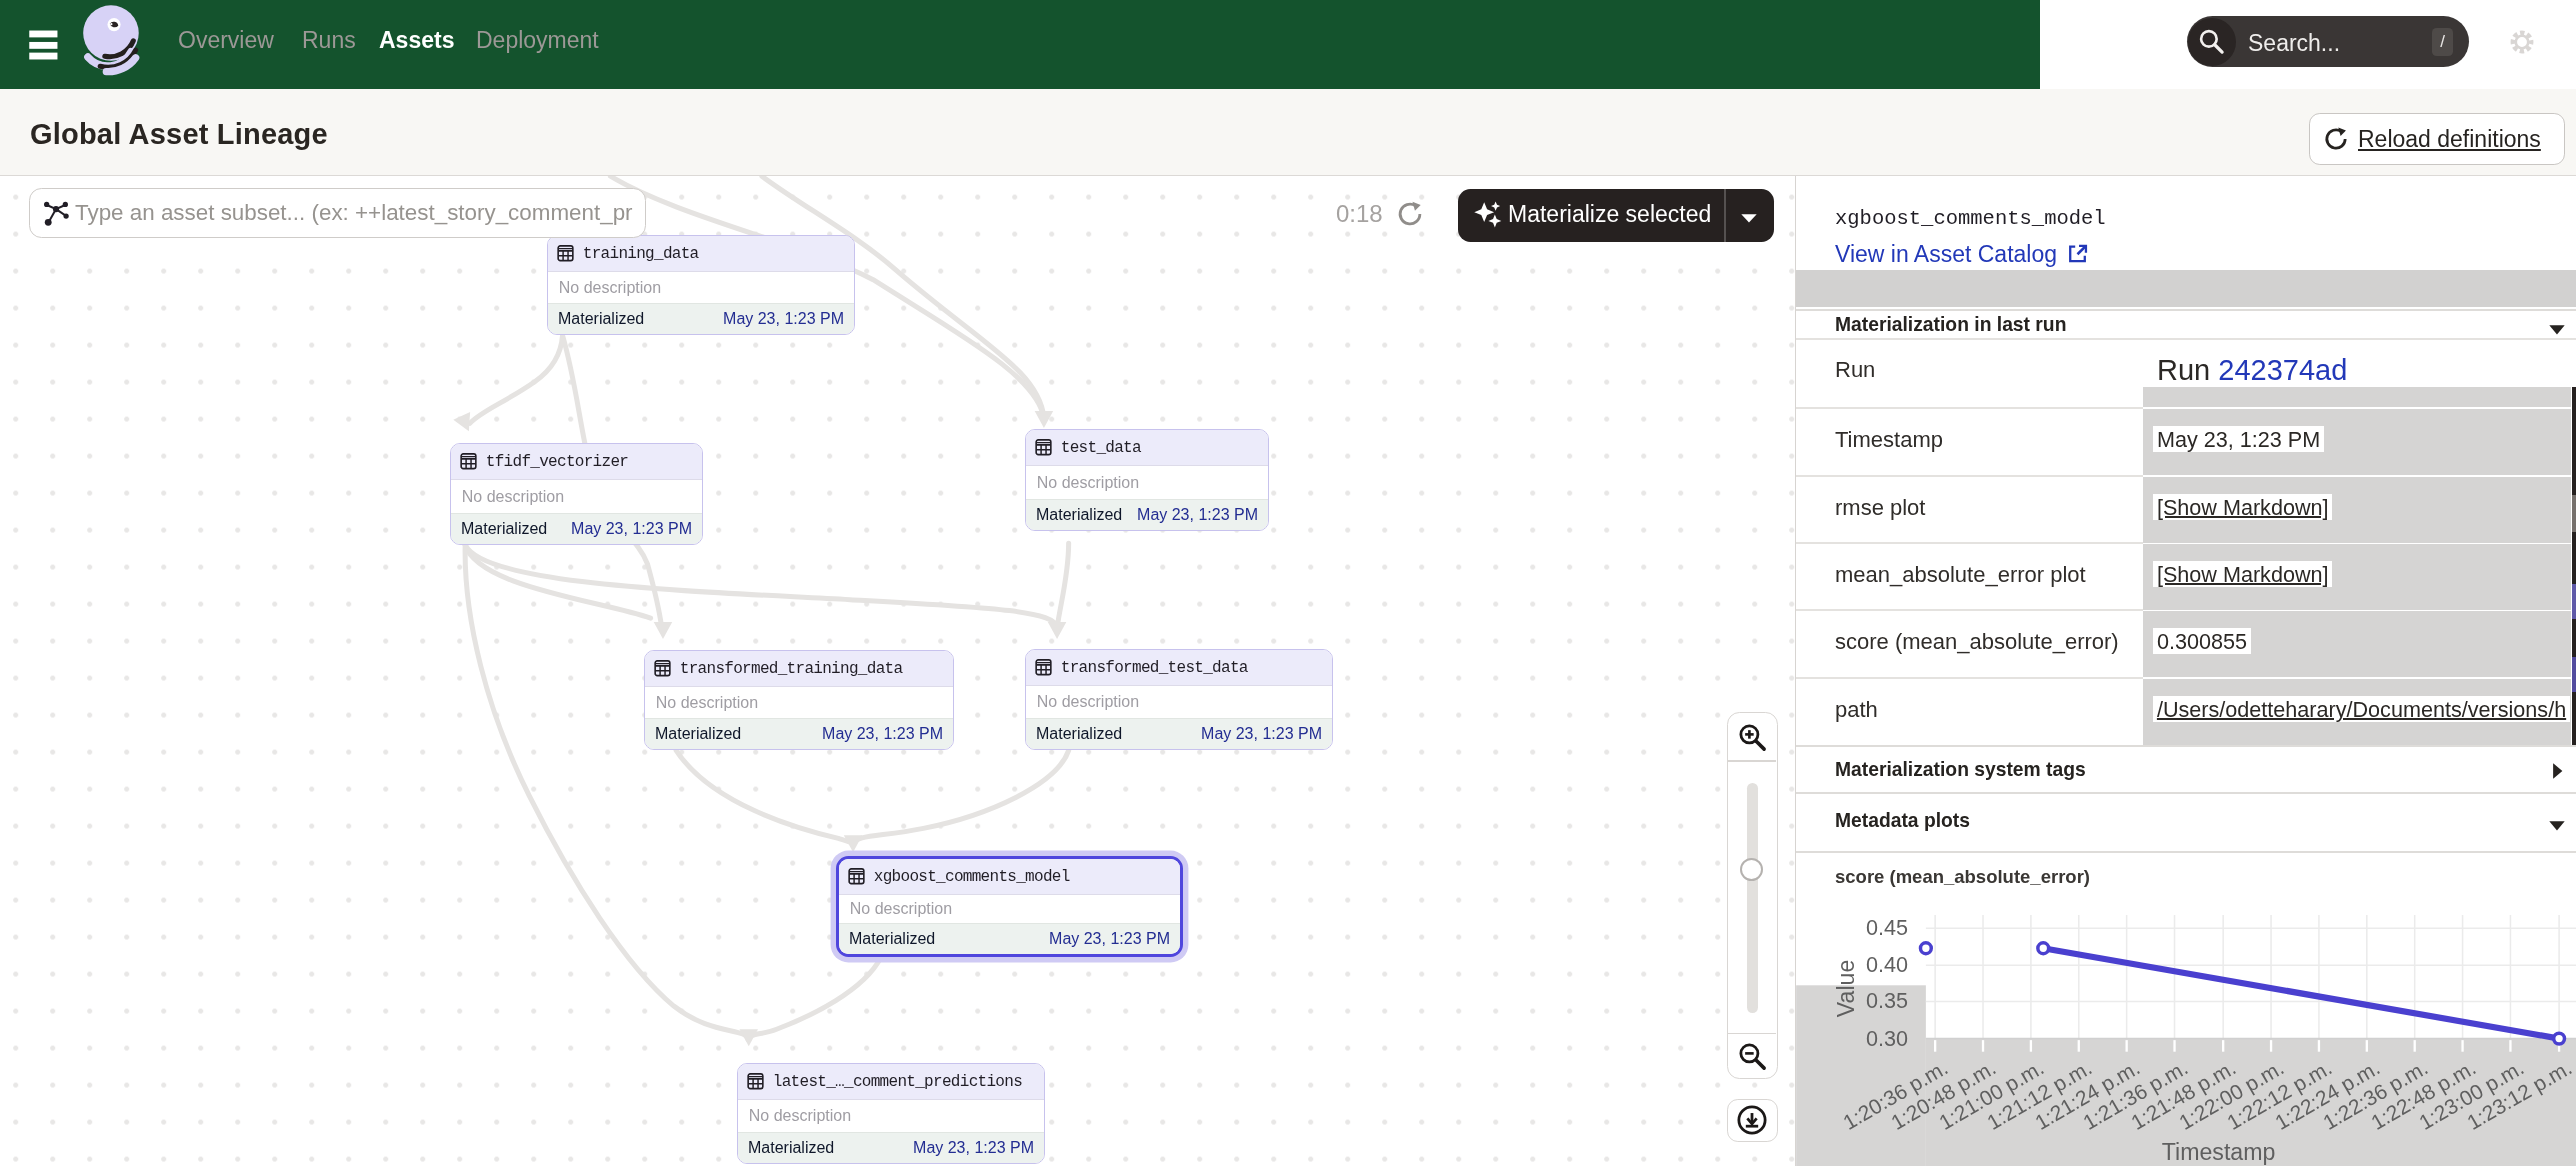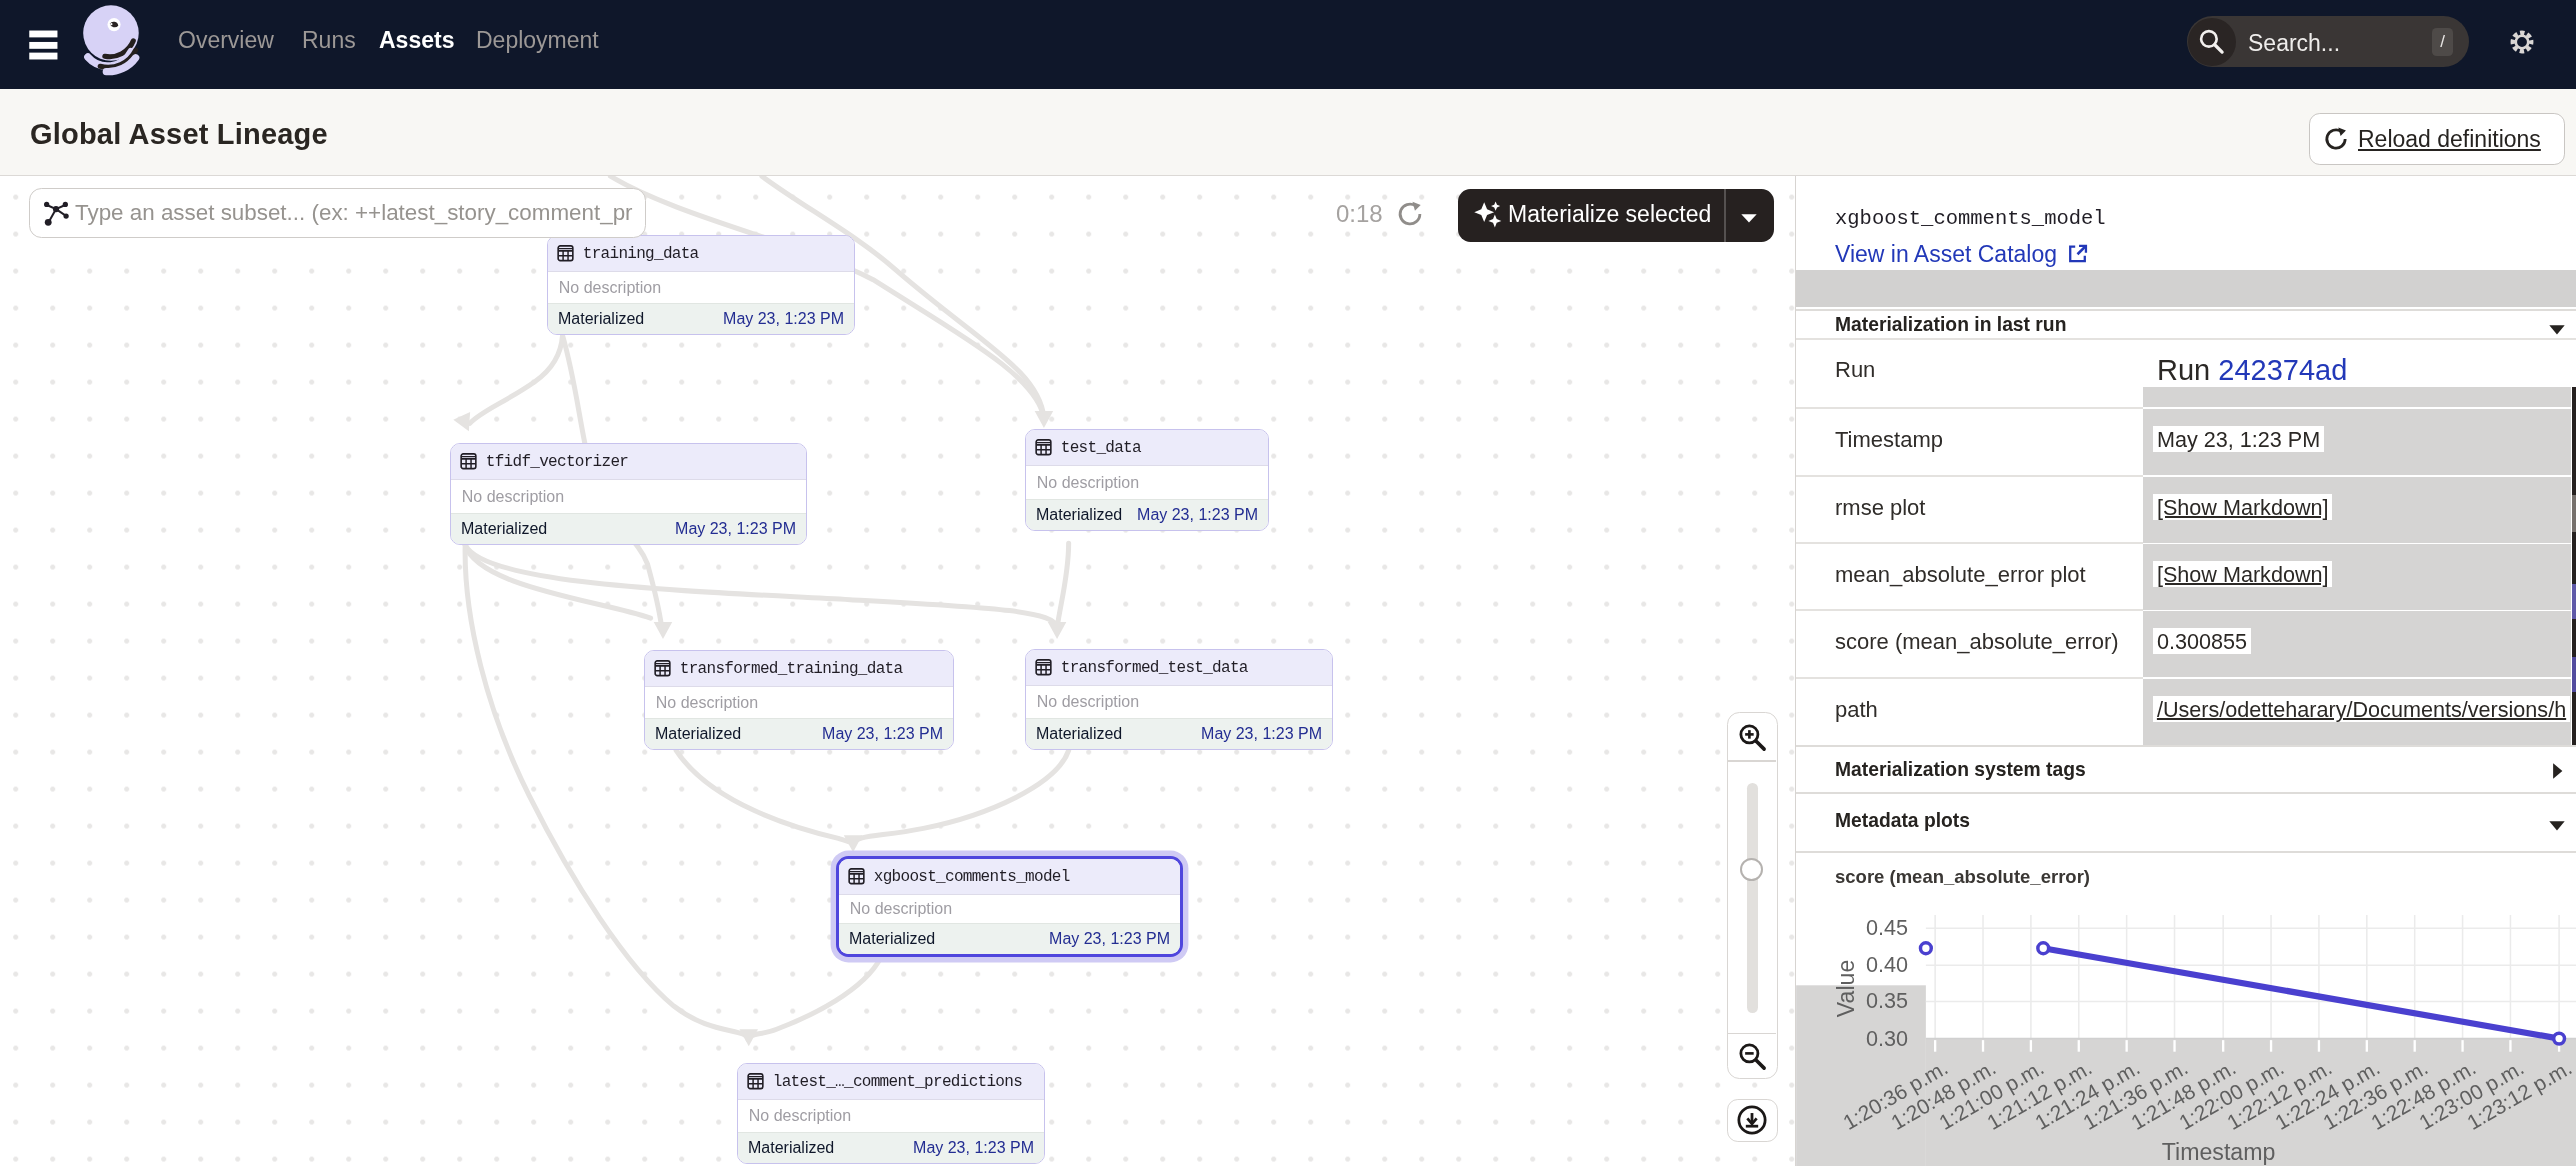--- a/index.html
+++ b/index.html
@@ -1,21 +1,21 @@
 <!DOCTYPE html>
 <html style="font-size:12.4px"><head>
 <meta charset="utf-8">
 <style>
   * { margin:0; padding:0; box-sizing:border-box; }
   html,body { width:2576px; height:1167px; overflow:hidden; }
   body { font-family:"Liberation Sans", sans-serif; background:#fff; position:relative; }
   #page { position:absolute; left:0; top:0; width:2576px; height:1167px; overflow:hidden; }
 
   
-  #nav { position:absolute; left:0; top:0; width:2576px; height:89px; background:#0f172a; }
+  #nav { position:absolute; left:0; top:0; width:2040px; height:89px; background:#14532d; }
   .navlink { position:absolute; top:0; height:81px; line-height:81px; font-size:23px; color:#9c9896; }
   .navlink.active { color:#ffffff; font-weight:bold; }
   #searchpill { position:absolute; left:2187px; top:16px; width:282px; height:51px; border-radius:25.5px; background:#3a3635; }
   #searchcircle { position:absolute; left:2188px; top:18px; width:48px; height:48px; border-radius:50%; background:#2a2524; }
   #searchtxt { position:absolute; left:2248px; top:0; height:89px; line-height:87px; font-size:23px; color:#efedeb; }
   #slashkey { position:absolute; left:2432px; top:28px; width:21px; height:28px; border-radius:4.6px; background:#4e4a48; color:#e8e6e4; font-size:17px; text-align:center; line-height:28px; }
 
   
   #pagehead { position:absolute; left:0; top:89px; width:2576px; height:87px; background:#f8f7f4; border-bottom:1.5px solid #dcd9d6; }
   #title { position:absolute; left:30px; top:29px; font-size:29px; font-weight:bold; color:#2a2622; letter-spacing:0.2px; }
@@ -111,21 +111,21 @@
   <div class="node" style="left:547px;top:235px;width:308px;height:100px">
     <div class="nh"><svg class="tico" width="17" height="18.5" viewBox="0 0 22 24">
           <use href="#tbl"></use>
         </svg>training_data</div>
     <div class="nb">No description</div>
     <div class="nf">
         <span class="mat">Materialized</span>
         <span class="dt">May 23, 1:23 PM</span>
       </div>
   </div>
-  <div class="node" style="left:450px;top:443px;width:357px;height:102px">
+  <div class="node" style="left:450px;top:443px;width:253px;height:102px">
     <div class="nh"><svg class="tico" width="17" height="18.5" viewBox="0 0 22 24">
           <use href="#tbl"></use>
         </svg>tfidf_vectorizer</div>
     <div class="nb">No description</div>
     <div class="nf">
         <span class="mat">Materialized</span>
         <span class="dt">May 23, 1:23 PM</span>
       </div>
   </div>
   <div class="node" style="left:1025px;top:429px;width:244px;height:102px">

